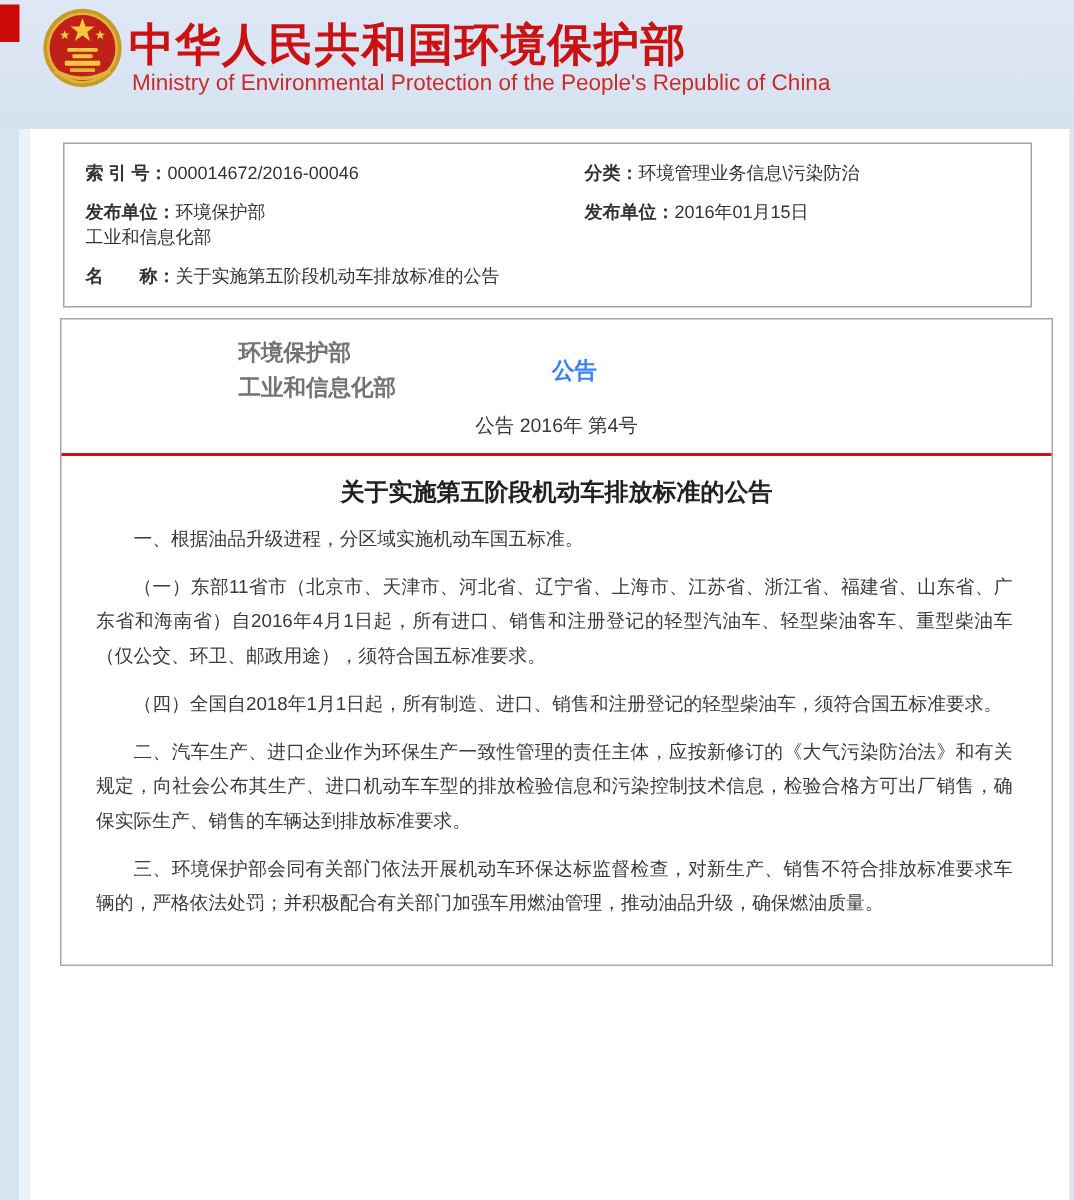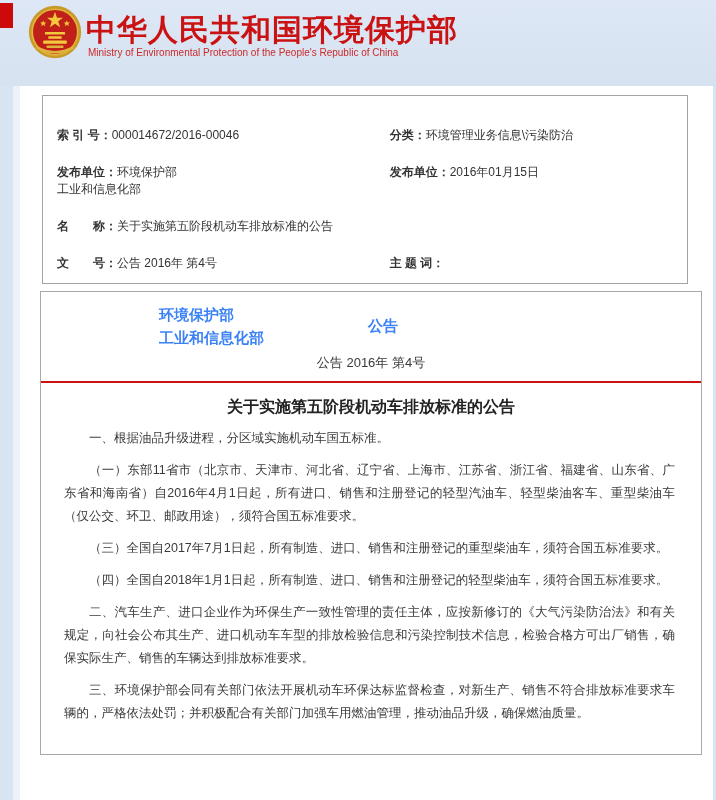--- a/index.html
+++ b/index.html
@@ -25,54 +25,54 @@
   }
   .corner-red { position:absolute; left:0; top:3px; width:13px; height:25px; background:#cc0a0a; }
   .emblem { position:absolute; left:28px; top:4px; width:54px; height:56px; }
   .ministry-cn {
     position:absolute; left:86px; top:10px;
     font-size:30px; font-weight:bold; color:#cb1212; letter-spacing:1px;
     white-space:nowrap;
   }
   .ministry-en {
     position:absolute; left:88px; top:47px;
-    font-size:10px; color:#cb2a2a; white-space:nowrap;
+    font-size:15px; color:#cb2a2a; white-space:nowrap;
   }
 
   
   .meta-box {
     position:relative; z-index:1;
     margin: 9px 0 0 42px;
     width: 646px;
     border: 1px solid #a3a3a3;
     background: #ffffff;
     padding: 11px 14px 9px 14px;
     font-size: 12px; color: #333;
   }
-  .meta-row { display:flex; margin-bottom: 9px; margin-top: 20px; }
+  .meta-row { display:flex; margin-bottom: 9px; }
   .meta-row:last-child { margin-bottom: 2px; }
   .meta-cell-l { width: 54%; }
   .meta-cell-r { width: 46%; }
   .meta-cell-full { width: 100%; }
   .meta-label { font-weight: bold; color:#333; }
   .meta-value { color:#333; white-space: pre-line; }
 
   
   .doc-box {
     position:relative; z-index:1;
     margin: 7px 0 0 40px;
     width: 662px;
     border: 1px solid #a8a8a8;
     background:#ffffff;
     padding: 12px 0 20px 0;
   }
   .doc-head { display:flex; align-items:center; }
   .doc-issuers {
     margin-left: 118px;
-    font-size: 15px; font-weight: bold; color: #3b82f6;
+    font-size: 15px; font-weight: bold; color: #737373;
     line-height: 1.5; white-space: pre-line;
   }
   .doc-notice-type {
     margin-left: 104px;
     font-size: 15px; font-weight: bold; color: #3b82f6;
   }
   .doc-number { text-align:center; font-size:13px; color:#3a3a3a; margin-top: 5px; }
   .red-rule { margin-top: 9px; border-top: 2px solid #cc1111; width: 100%; }
   .doc-title {
     text-align:center; font-size:16px; font-weight:bold; color:#222;
@@ -131,44 +131,35 @@
       </div>
       <div class="meta-cell-r">
         <span class="meta-label">发布单位：</span><span class="meta-value">2016年01月15日</span>
       </div>
     </div>
     <div class="meta-row">
       <div class="meta-cell-full">
         <span class="meta-label">名　　称：</span><span class="meta-value">关于实施第五阶段机动车排放标准的公告</span>
       </div>
     </div>
-    <div class="meta-row">
-      <div class="meta-cell-l">
-        <span class="meta-label">文　　号：</span><span class="meta-value">公告 2016年 第4号</span>
-      </div>
-      <div class="meta-cell-r">
-        <span class="meta-label">主 题 词：</span><span class="meta-value"></span>
-      </div>
-    </div>
   </div>
 
   <div class="doc-box">
     <div class="doc-head">
       <div class="doc-issuers">环境保护部
 工业和信息化部</div>
       <div class="doc-notice-type">公告</div>
     </div>
     <div class="doc-number">公告  2016年  第4号</div>
     <div class="red-rule"></div>
     <div class="doc-title">关于实施第五阶段机动车排放标准的公告</div>
 
     <div class="doc-body">
       <p>一、根据油品升级进程，分区域实施机动车国五标准。</p>
       <p>（一）东部11省市（北京市、天津市、河北省、辽宁省、上海市、江苏省、浙江省、福建省、山东省、广东省和海南省）自2016年4月1日起，所有进口、销售和注册登记的轻型汽油车、轻型柴油客车、重型柴油车（仅公交、环卫、邮政用途），须符合国五标准要求。</p>
-      <p>（三）全国自2017年7月1日起，所有制造、进口、销售和注册登记的重型柴油车，须符合国五标准要求。</p>
       <p>（四）全国自2018年1月1日起，所有制造、进口、销售和注册登记的轻型柴油车，须符合国五标准要求。</p>
       <p>二、汽车生产、进口企业作为环保生产一致性管理的责任主体，应按新修订的《大气污染防治法》和有关规定，向社会公布其生产、进口机动车车型的排放检验信息和污染控制技术信息，检验合格方可出厂销售，确保实际生产、销售的车辆达到排放标准要求。</p>
       <p>三、环境保护部会同有关部门依法开展机动车环保达标监督检查，对新生产、销售不符合排放标准要求车辆的，严格依法处罚；并积极配合有关部门加强车用燃油管理，推动油品升级，确保燃油质量。</p>
 
     </div>
 
   </div>
 </div>
 
 </body></html>

